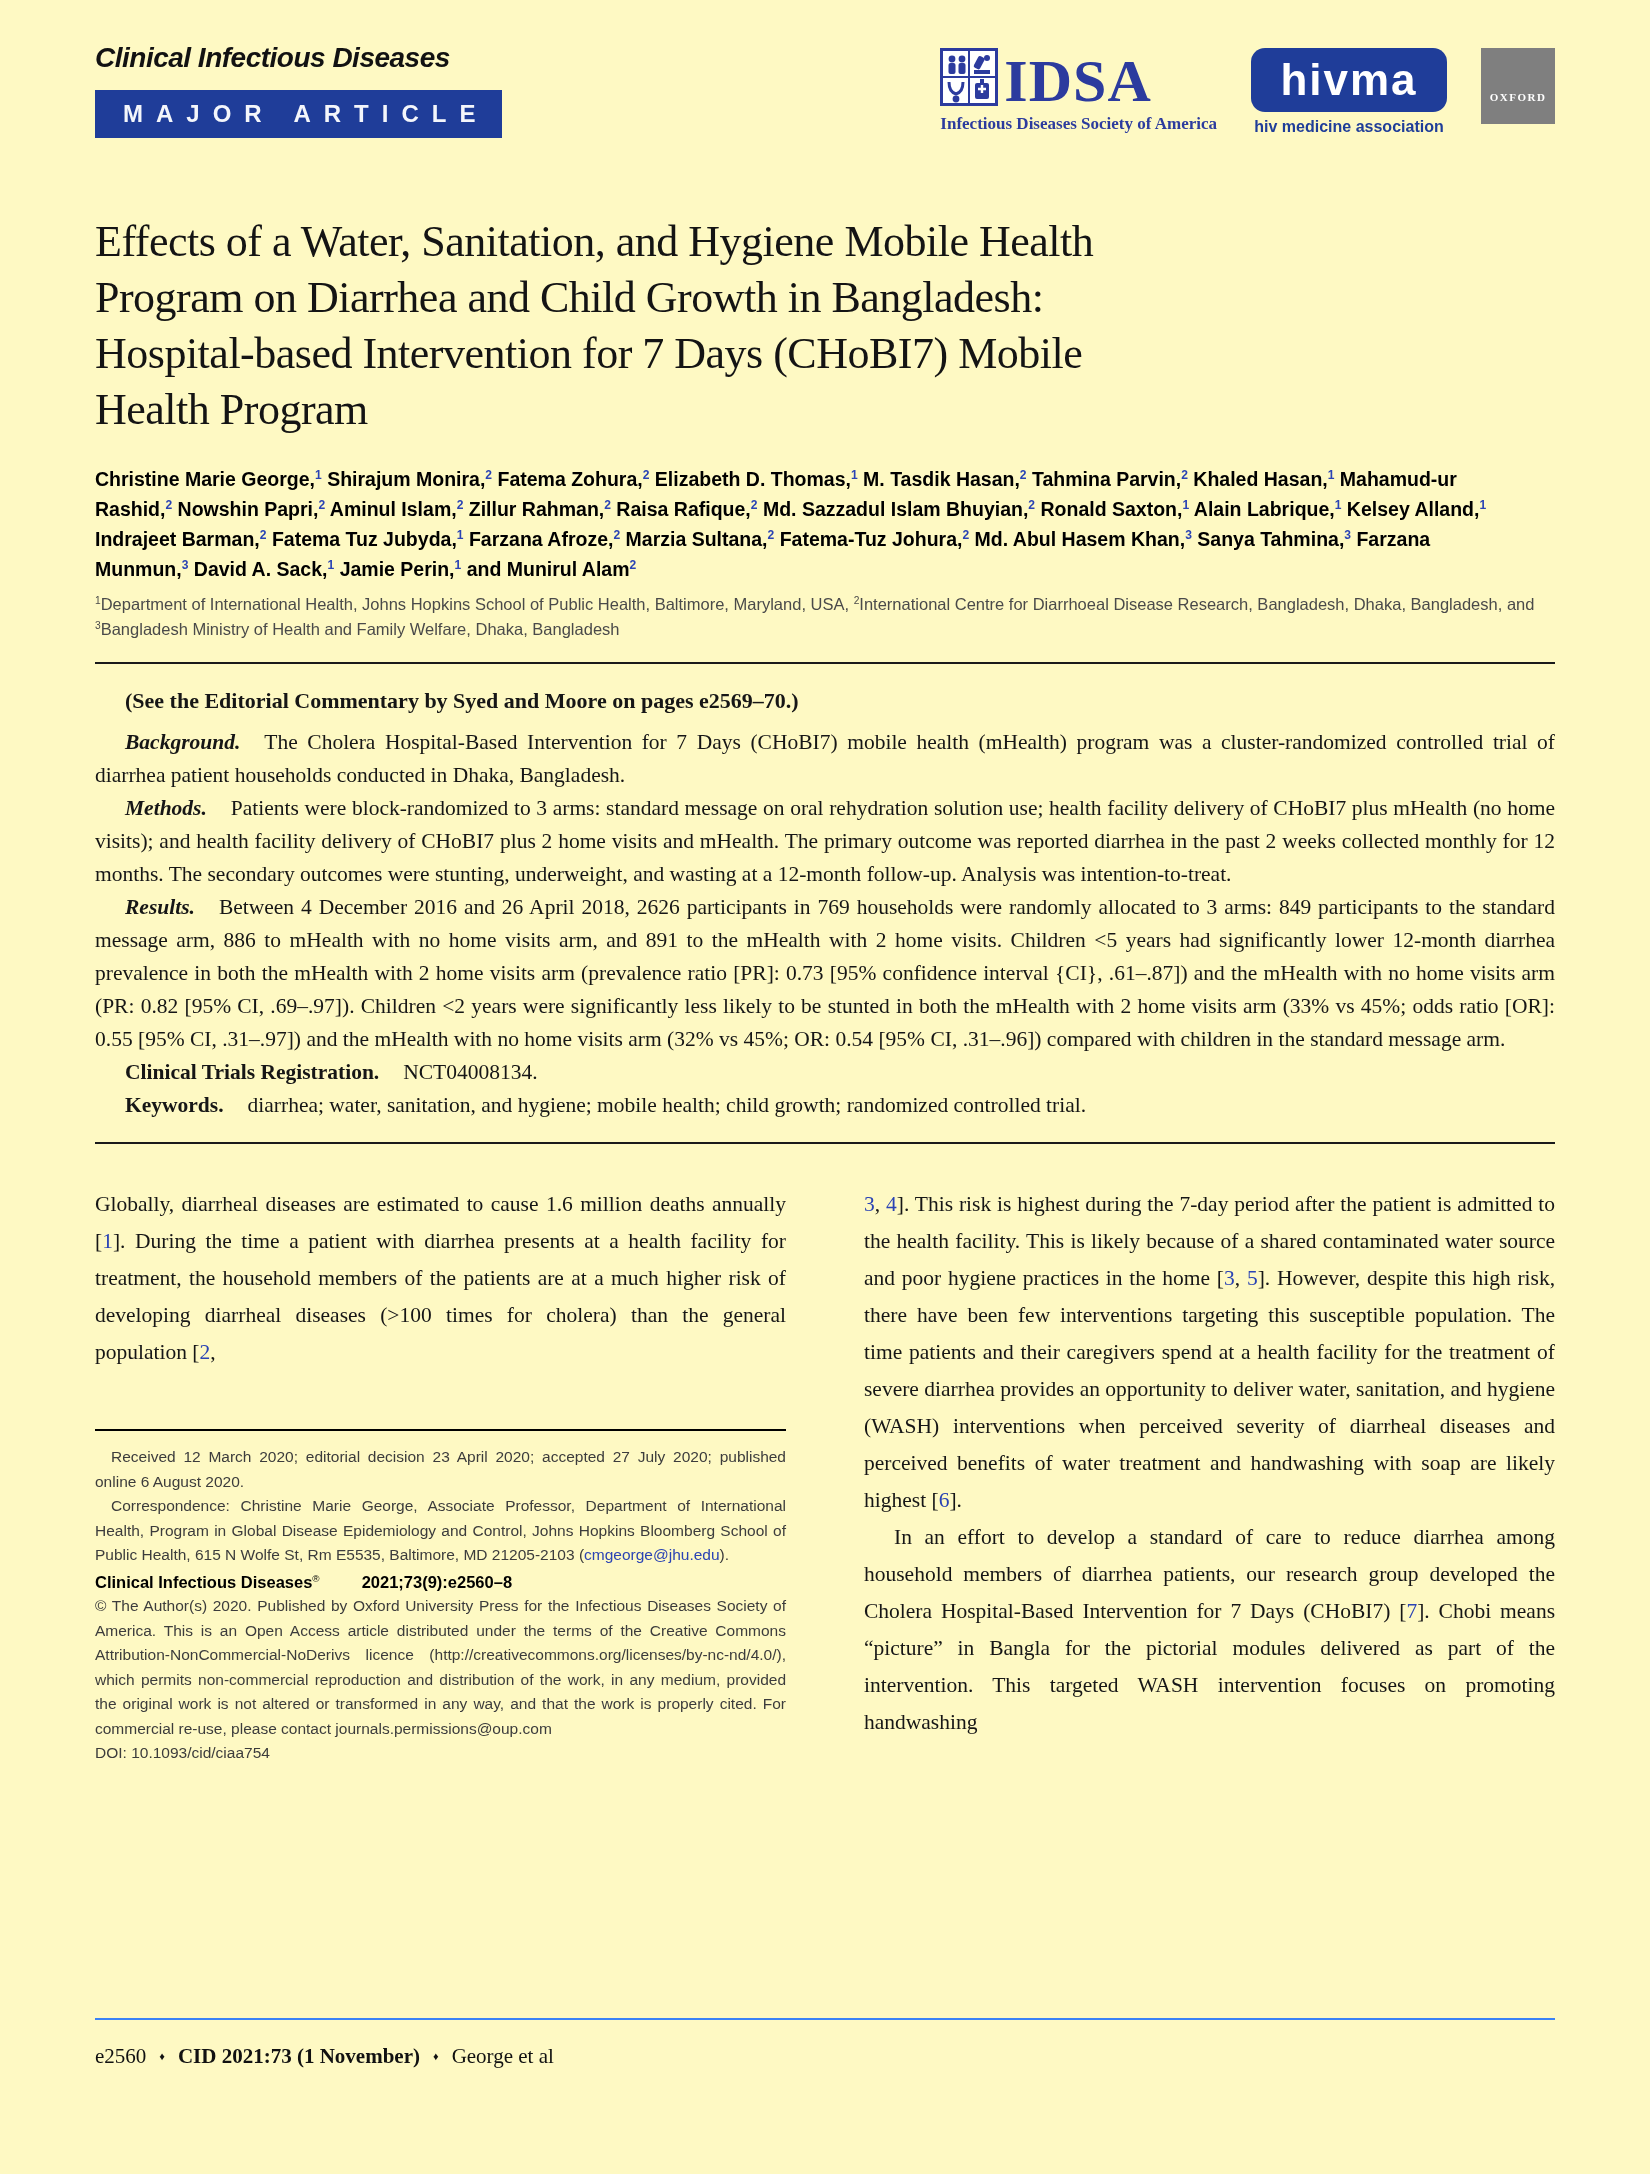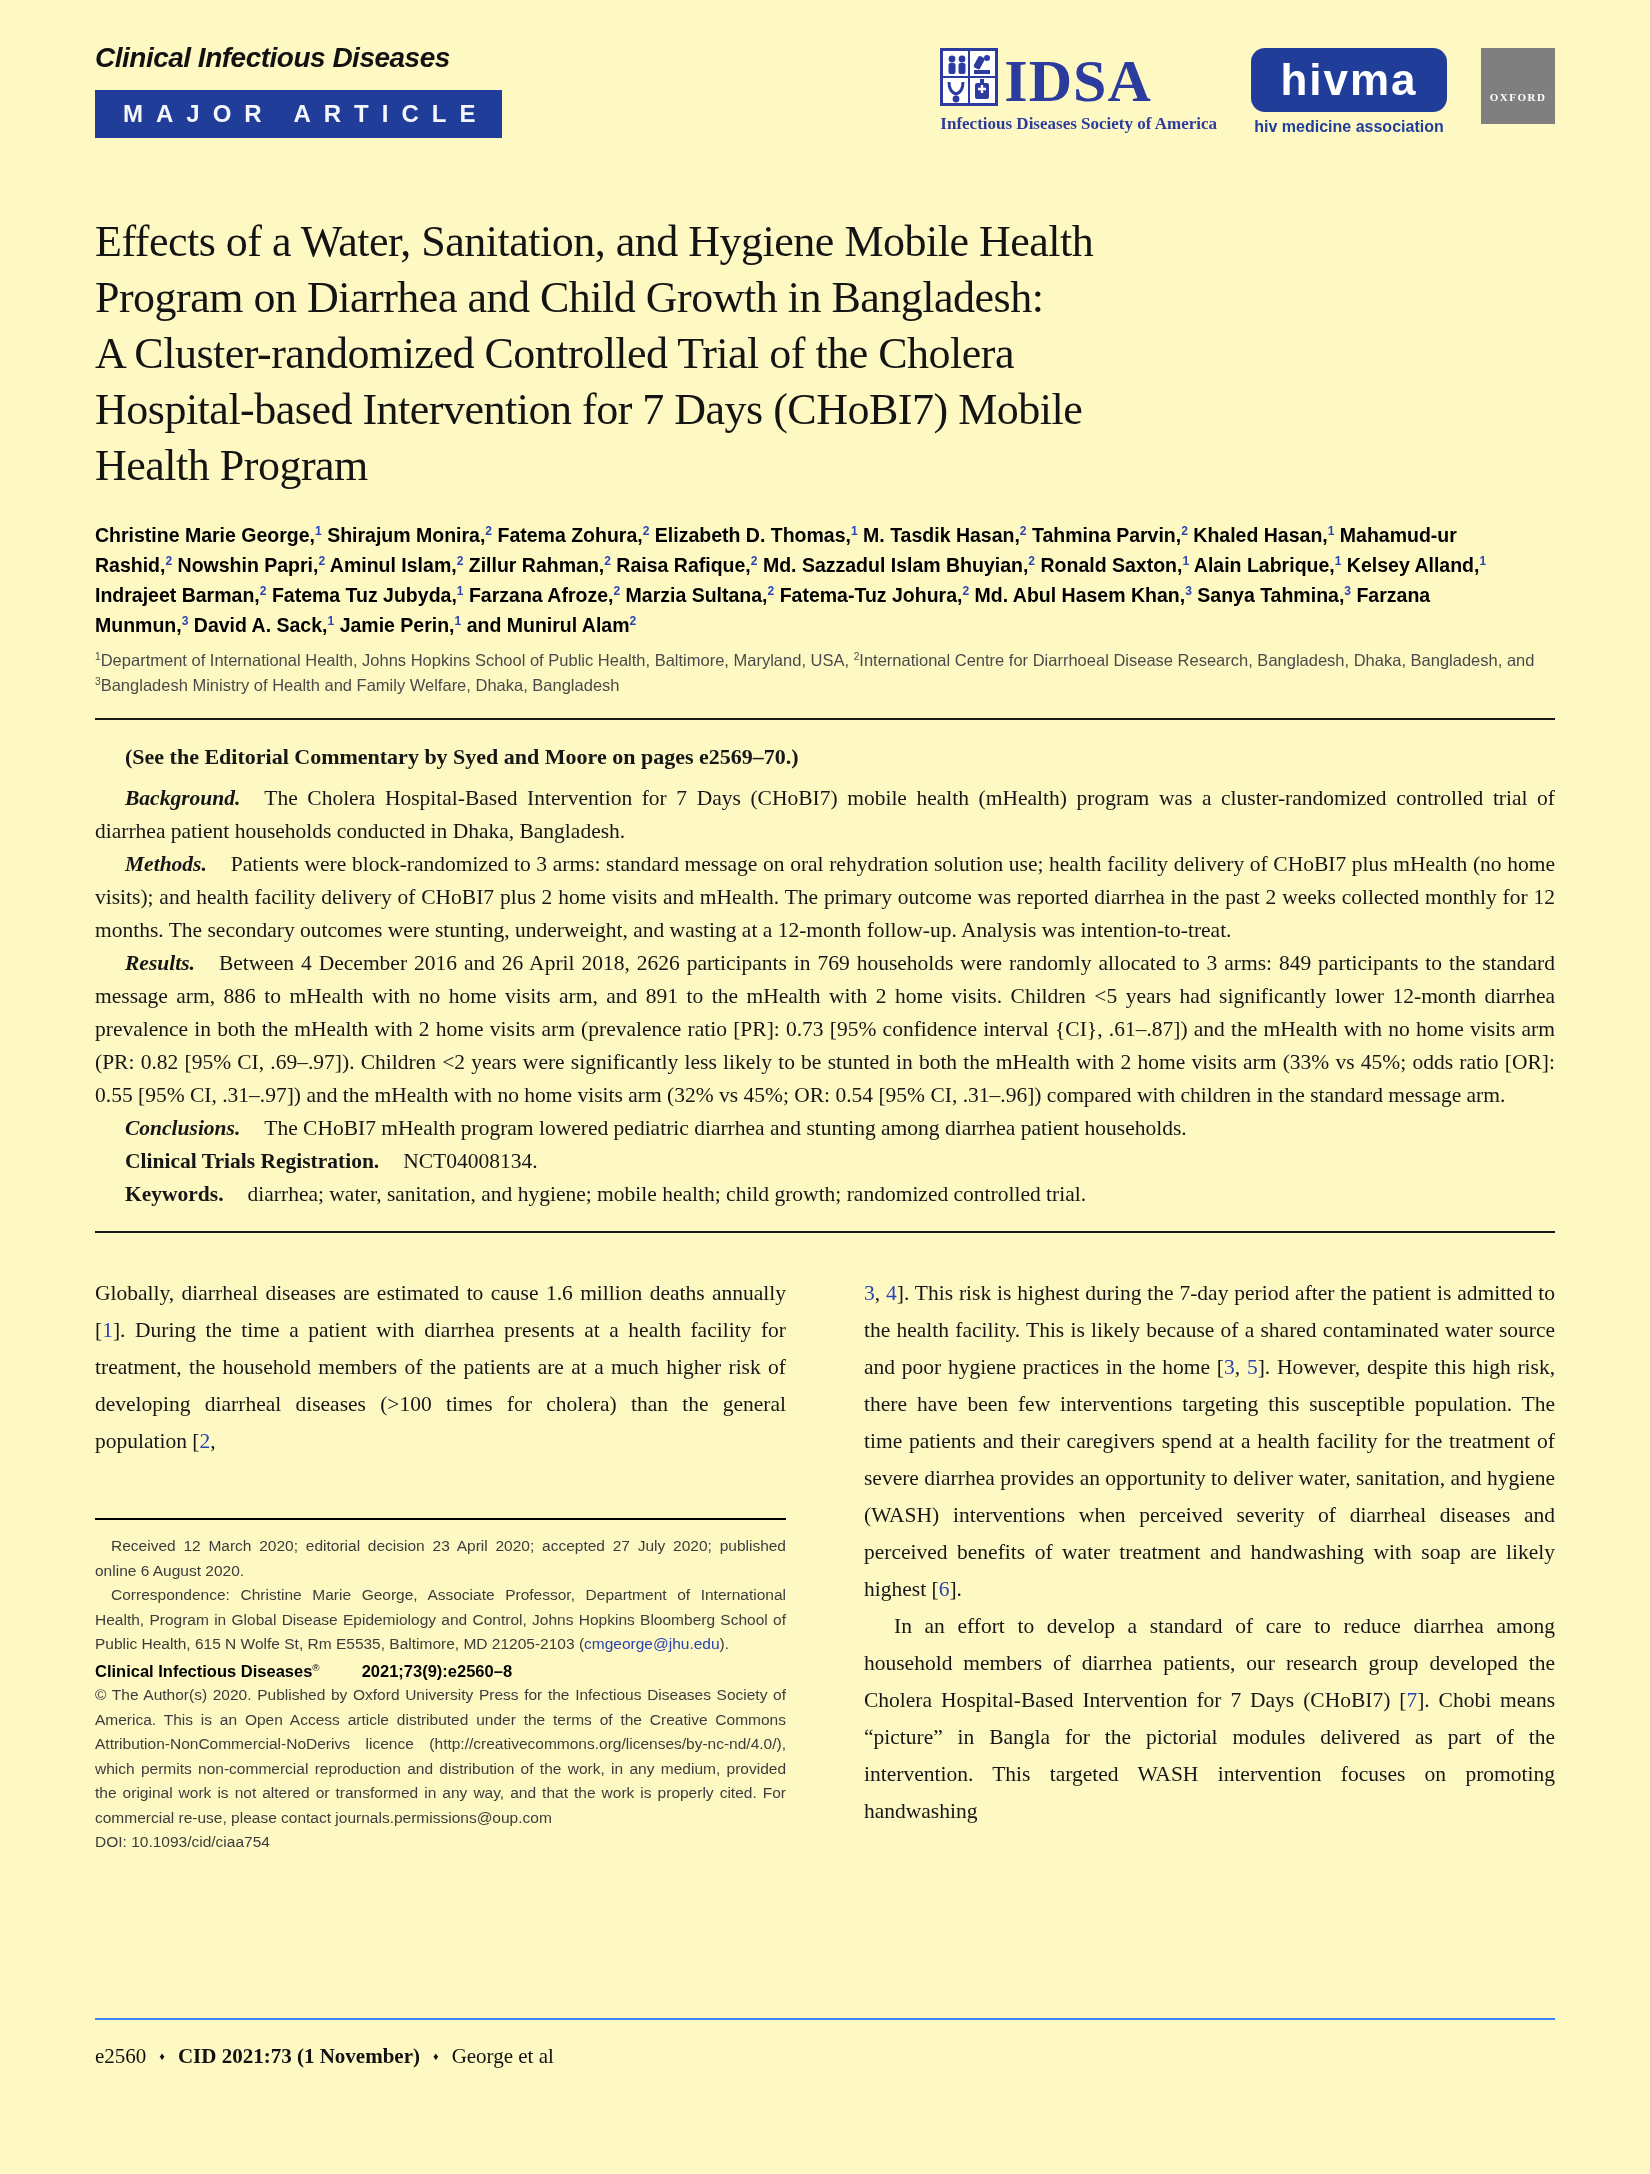--- a/index.html
+++ b/index.html
@@ -121,38 +121,36 @@
         </div>
         <div class="oxford">
           <span>OXFORD</span>
         </div>
       </div>
     </header>
 
     <h1 class="title">
       <span>Effects of a Water, Sanitation, and Hygiene Mobile Health</span>
       <span>Program on Diarrhea and Child Growth in Bangladesh:</span>
-      <span>A Cluster-randomized Controlled Trial of the Cholera</span>
       <span>Hospital-based Intervention for 7 Days (CHoBI7) Mobile</span>
       <span>Health Program</span>
     </h1>
 
     <div class="authors"><span>Christine Marie George,</span><sup>1</sup> <span>Shirajum Monira,</span><sup>2</sup> <span>Fatema Zohura,</span><sup>2</sup> <span>Elizabeth D. Thomas,</span><sup>1</sup> <span>M. Tasdik Hasan,</span><sup>2</sup> <span>Tahmina Parvin,</span><sup>2</sup> <span>Khaled Hasan,</span><sup>1</sup> <span>Mahamud-ur Rashid,</span><sup>2</sup> <span>Nowshin Papri,</span><sup>2</sup> <span>Aminul Islam,</span><sup>2</sup> <span>Zillur Rahman,</span><sup>2</sup> <span>Raisa Rafique,</span><sup>2</sup> <span>Md. Sazzadul Islam Bhuyian,</span><sup>2</sup> <span>Ronald Saxton,</span><sup>1</sup> <span>Alain Labrique,</span><sup>1</sup> <span>Kelsey Alland,</span><sup>1</sup> <span>Indrajeet Barman,</span><sup>2</sup> <span>Fatema Tuz Jubyda,</span><sup>1</sup> <span>Farzana Afroze,</span><sup>2</sup> <span>Marzia Sultana,</span><sup>2</sup> <span>Fatema-Tuz Johura,</span><sup>2</sup> <span>Md. Abul Hasem Khan,</span><sup>3</sup> <span>Sanya Tahmina,</span><sup>3</sup> <span>Farzana Munmun,</span><sup>3</sup> <span>David A. Sack,</span><sup>1</sup> <span>Jamie Perin,</span><sup>1</sup> <span>and Munirul Alam</span><sup>2</sup></div>
 
     <div class="affiliations"><sup class="supk">1</sup><span>Department of International Health, Johns Hopkins School of Public Health, Baltimore, Maryland, USA, </span><sup class="supk">2</sup><span>International Centre for Diarrhoeal Disease Research, Bangladesh, Dhaka, Bangladesh, and </span><sup class="supk">3</sup><span>Bangladesh Ministry of Health and Family Welfare, Dhaka, Bangladesh</span></div>
 
     <hr class="rule">
 
     <p class="editorial">(See the Editorial Commentary by Syed and Moore on pages e2569–70.)</p>
 
     <section class="abstract">
       <p><span class="lbl-i">Background.</span><span class="tab"></span><span>The Cholera Hospital-Based Intervention for 7 Days (CHoBI7) mobile health (mHealth) program was a cluster-randomized controlled trial of diarrhea patient households conducted in Dhaka, Bangladesh.</span></p>
       <p><span class="lbl-i">Methods.</span><span class="tab"></span><span>Patients were block-randomized to 3 arms: standard message on oral rehydration solution use; health facility delivery of CHoBI7 plus mHealth (no home visits); and health facility delivery of CHoBI7 plus 2 home visits and mHealth. The primary outcome was reported diarrhea in the past 2 weeks collected monthly for 12 months. The secondary outcomes were stunting, underweight, and wasting at a 12-month follow-up. Analysis was intention-to-treat.</span></p>
       <p><span class="lbl-i">Results.</span><span class="tab"></span><span>Between 4 December 2016 and 26 April 2018, 2626 participants in 769 households were randomly allocated to 3 arms: 849 participants to the standard message arm, 886 to mHealth with no home visits arm, and 891 to the mHealth with 2 home visits. Children &lt;5 years had significantly lower 12-month diarrhea prevalence in both the mHealth with 2 home visits arm (prevalence ratio [PR]: 0.73 [95% confidence interval {CI}, .61–.87]) and the mHealth with no home visits arm (PR: 0.82 [95% CI, .69–.97]). Children &lt;2 years were significantly less likely to be stunted in both the mHealth with 2 home visits arm (33% vs 45%; odds ratio [OR]: 0.55 [95% CI, .31–.97]) and the mHealth with no home visits arm (32% vs 45%; OR: 0.54 [95% CI, .31–.96]) compared with children in the standard message arm.</span></p>
-      <p><span class="lbl-i">Conclusions.</span><span class="tab"></span><span>The CHoBI7 mHealth program lowered pediatric diarrhea and stunting among diarrhea patient households.</span></p>
       <p><span class="lbl-b">Clinical Trials Registration.</span><span class="tab"></span><span>NCT04008134.</span></p>
       <p><span class="lbl-b">Keywords.</span><span class="tab"></span><span>diarrhea; water, sanitation, and hygiene; mobile health; child growth; randomized controlled trial.</span></p>
     </section>
 
     <hr class="rule">
 
     <div class="columns">
       <div class="col">
         <p class="body-p"><span>Globally, diarrheal diseases are estimated to cause 1.6 million deaths annually [</span><span class="cite">1</span><span>]. During the time a patient with diarrhea presents at a health facility for treatment, the household members of the patients are at a much higher risk of developing diarrheal diseases (&gt;100 times for cholera) than the general population [</span><span class="cite">2</span><span>,</span></p>
         <div class="footnotes">

